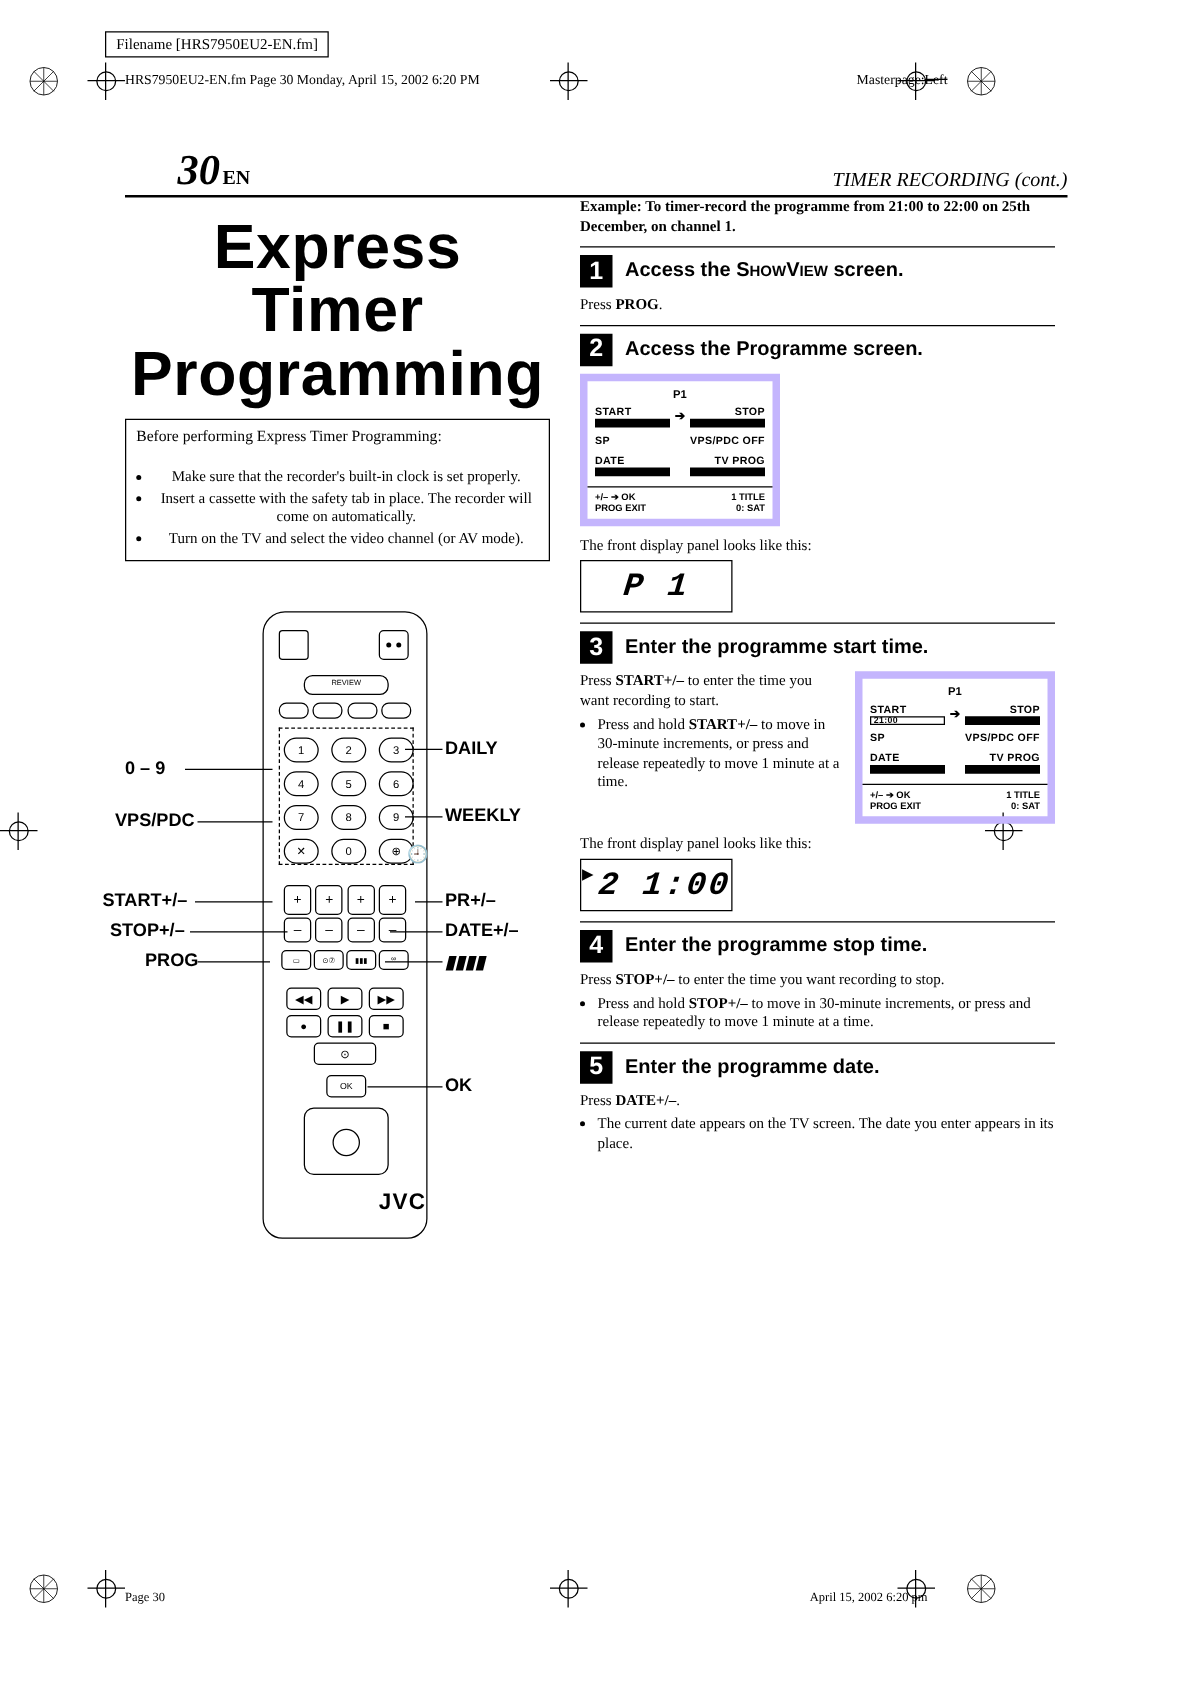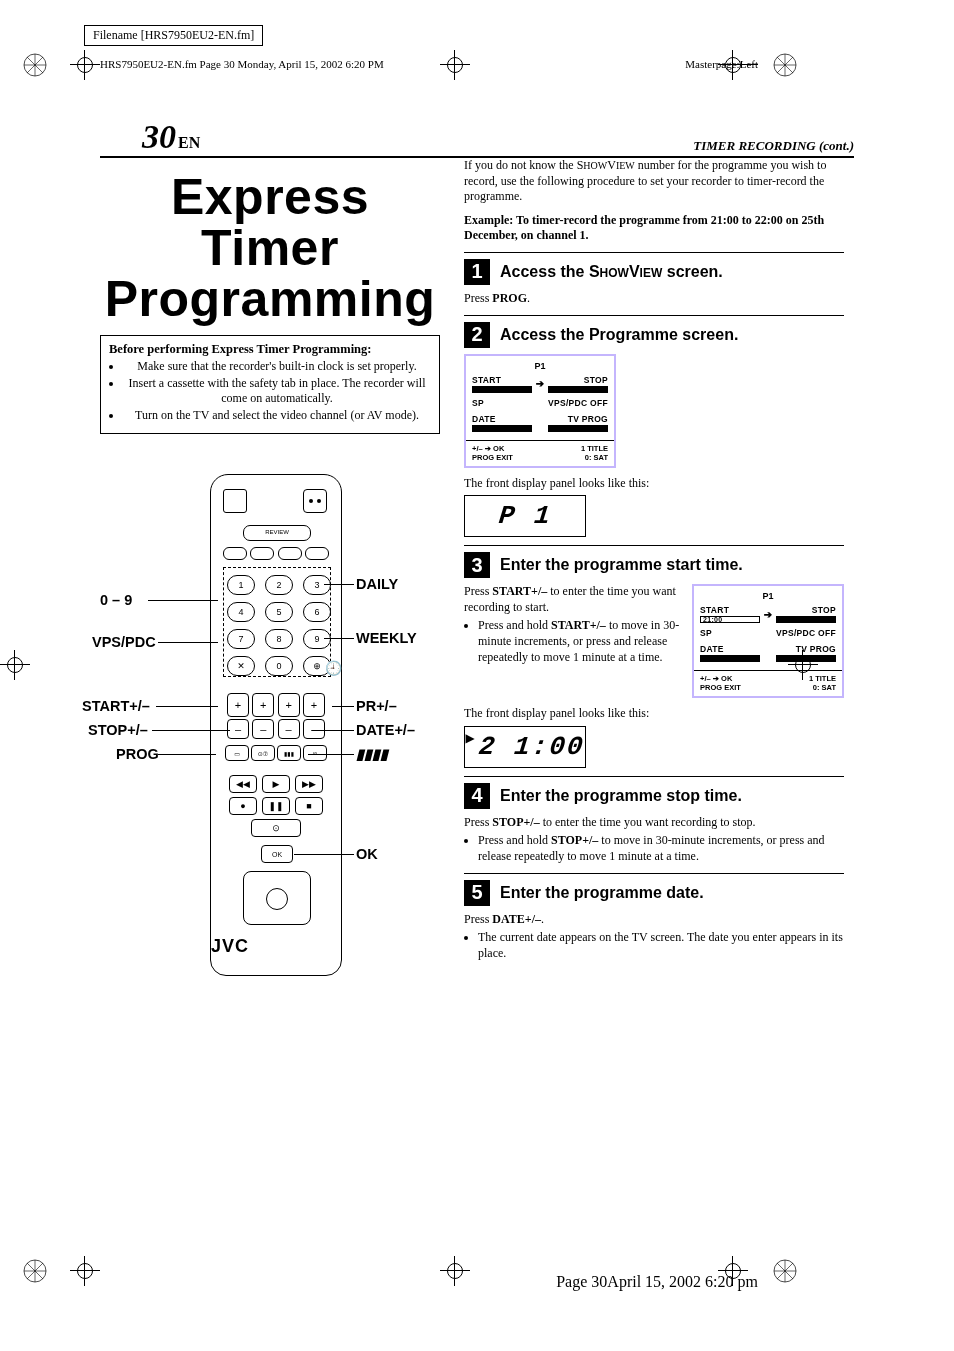--- a/index.html
+++ b/index.html
@@ -80,41 +80,41 @@
     font-style: italic;
     font-weight: bold;
     font-size: 34px;
     line-height: 1;
     margin-left: 42px;
   }
   .page-num .en { font-style: normal; font-size: 16px; font-weight: bold; margin-left: 2px; }
   .section-title {
     font-family: Georgia, serif;
     font-style: italic;
-    font-weight: bold;
-    font-size: 13px;
+    font-weight: normal;
+    font-size: 16px;
   }
 
   h1.main-title {
     font-family: "Arial Narrow", Arial, sans-serif;
     font-weight: 800;
     font-stretch: condensed;
     font-size: 50px;
     line-height: 1.02;
     margin: 14px 0 10px 0;
     text-align: center;
     letter-spacing: 0.5px;
   }
 
   .before-box {
     border: 1px solid #000;
     padding: 6px 8px 8px 8px;
     font-size: 12px;
   }
-  .before-box .hd { font-weight: bold; margin-bottom: 2px; font-size: 12.5px; }
+  .before-box .hd { font-weight: normal; margin-bottom: 17px; font-size: 12.5px; }
   .before-box ul { margin: 0; padding-left: 14px; text-align: center; }
   .before-box li { margin-bottom: 2px; }
 
   .intro-para { font-size: 12px; margin: 0 0 8px 0; line-height: 1.3; }
   .example { font-size: 12px; font-weight: bold; margin: 0 0 8px 0; line-height: 1.3; }
 
   .step-sep { border-top: 1px solid #000; margin: 8px 0 6px 0; }
   .step-hdr {
     display: flex;
     align-items: center;
@@ -135,21 +135,21 @@
     font-size: 16px;
   }
   .step-body { font-size: 12px; line-height: 1.3; }
   .step-body ul { margin: 3px 0 0 0; padding-left: 14px; }
   .step-body li { margin-bottom: 2px; }
   .step-body .bold { font-weight: bold; }
 
   .step-flex { display: flex; gap: 10px; align-items: flex-start; }
   .step-flex .txt { flex: 1; }
   .osd-box {
-    border: 2px solid #c4b5fd;
+    border: 6px solid #c4b5fd;
     width: 148px;
     font-family: Arial, sans-serif;
     font-size: 8.5px;
     font-weight: bold;
   }
   .osd-box .inner { padding: 5px 6px 3px 6px; }
   .osd-title { text-align: center; font-size: 9px; margin-bottom: 4px; }
   .osd-row { display: flex; justify-content: space-between; margin-bottom: 5px; align-items: flex-end; }
   .osd-cell { width: 60px; }
   .osd-lbl { display: block; margin-bottom: 1px; letter-spacing: 0.3px; }
@@ -273,44 +273,44 @@
   .remote .dpad {
     position: absolute; left: 32px; top: 396px;
     width: 66px; height: 52px; border: 1px solid #000; border-radius: 8px;
   }
   .remote .dpad::before {
     content: ""; position: absolute; left: 22px; top: 16px;
     width: 20px; height: 20px; border: 1px solid #000; border-radius: 50%;
   }
   .remote .brand {
     position: absolute; left: 0; right: 0; bottom: 18px;
-    text-align: left; font: bold 18px Arial; letter-spacing: 1px;
+    text-align: right; font: bold 18px Arial; letter-spacing: 1px;
   }
 
   .callout {
     position: absolute;
     font-family: "Arial Narrow", Arial, sans-serif;
     font-weight: 800;
     font-size: 14.5px;
     white-space: nowrap;
   }
   .callout.right { text-align: left; }
   .callout.left  { text-align: right; }
   .lead {
     position: absolute;
     border-top: 1px solid #000;
     height: 0;
   }
 
   .footer-line {
     position: absolute;
-    left: 100px; right: 100px; top: 1273px;
-    font-size: 16px;
+    left: 100px; right: 116px; top: 1273px;
+    font-size: 10px;
     display: flex;
-    justify-content: flex-end;
+    justify-content: space-between;
   }
   .smcap { font-size: 10px; }
 </style>
 </head>
 <body>
 
 <div class="page">
 
   <div class="reg-mark" style="left:22px; top:52px;">
     <svg viewBox="0 0 26 26">
@@ -506,23 +506,20 @@
 
           <span class="callout right" style="left:246px; top:272px; font-style:italic;">▮▮▮▮</span>
           <div class="lead" style="left:198px; top:280px; width:46px;"></div>
 
           <span class="callout right" style="left:246px; top:372px;">OK</span>
           <div class="lead" style="left:184px; top:380px; width:60px;"></div>
         </div>
       </div>
 
       <div class="col-right">
-        <p class="intro-para">
-          <span>If you do not know the S</span><span class="smcap">HOW</span><span>V</span><span class="smcap">IEW</span><span> number for the programme you wish to record, use the following procedure to set your recorder to timer-record the programme.</span>
-        </p>
         <p class="example">Example: To timer-record the programme from 21:00 to 22:00 on 25th December, on channel 1.</p>
 
         <div class="step-sep"></div>
         <div class="step-hdr">
           <span class="step-num">1</span>
           <span class="step-title">
             <span>Access the </span><span>S</span><span style="font-size:12px;">HOW</span><span>V</span><span style="font-size:12px;">IEW</span><span> screen.</span>
           </span>
         </div>
         <div class="step-body">

